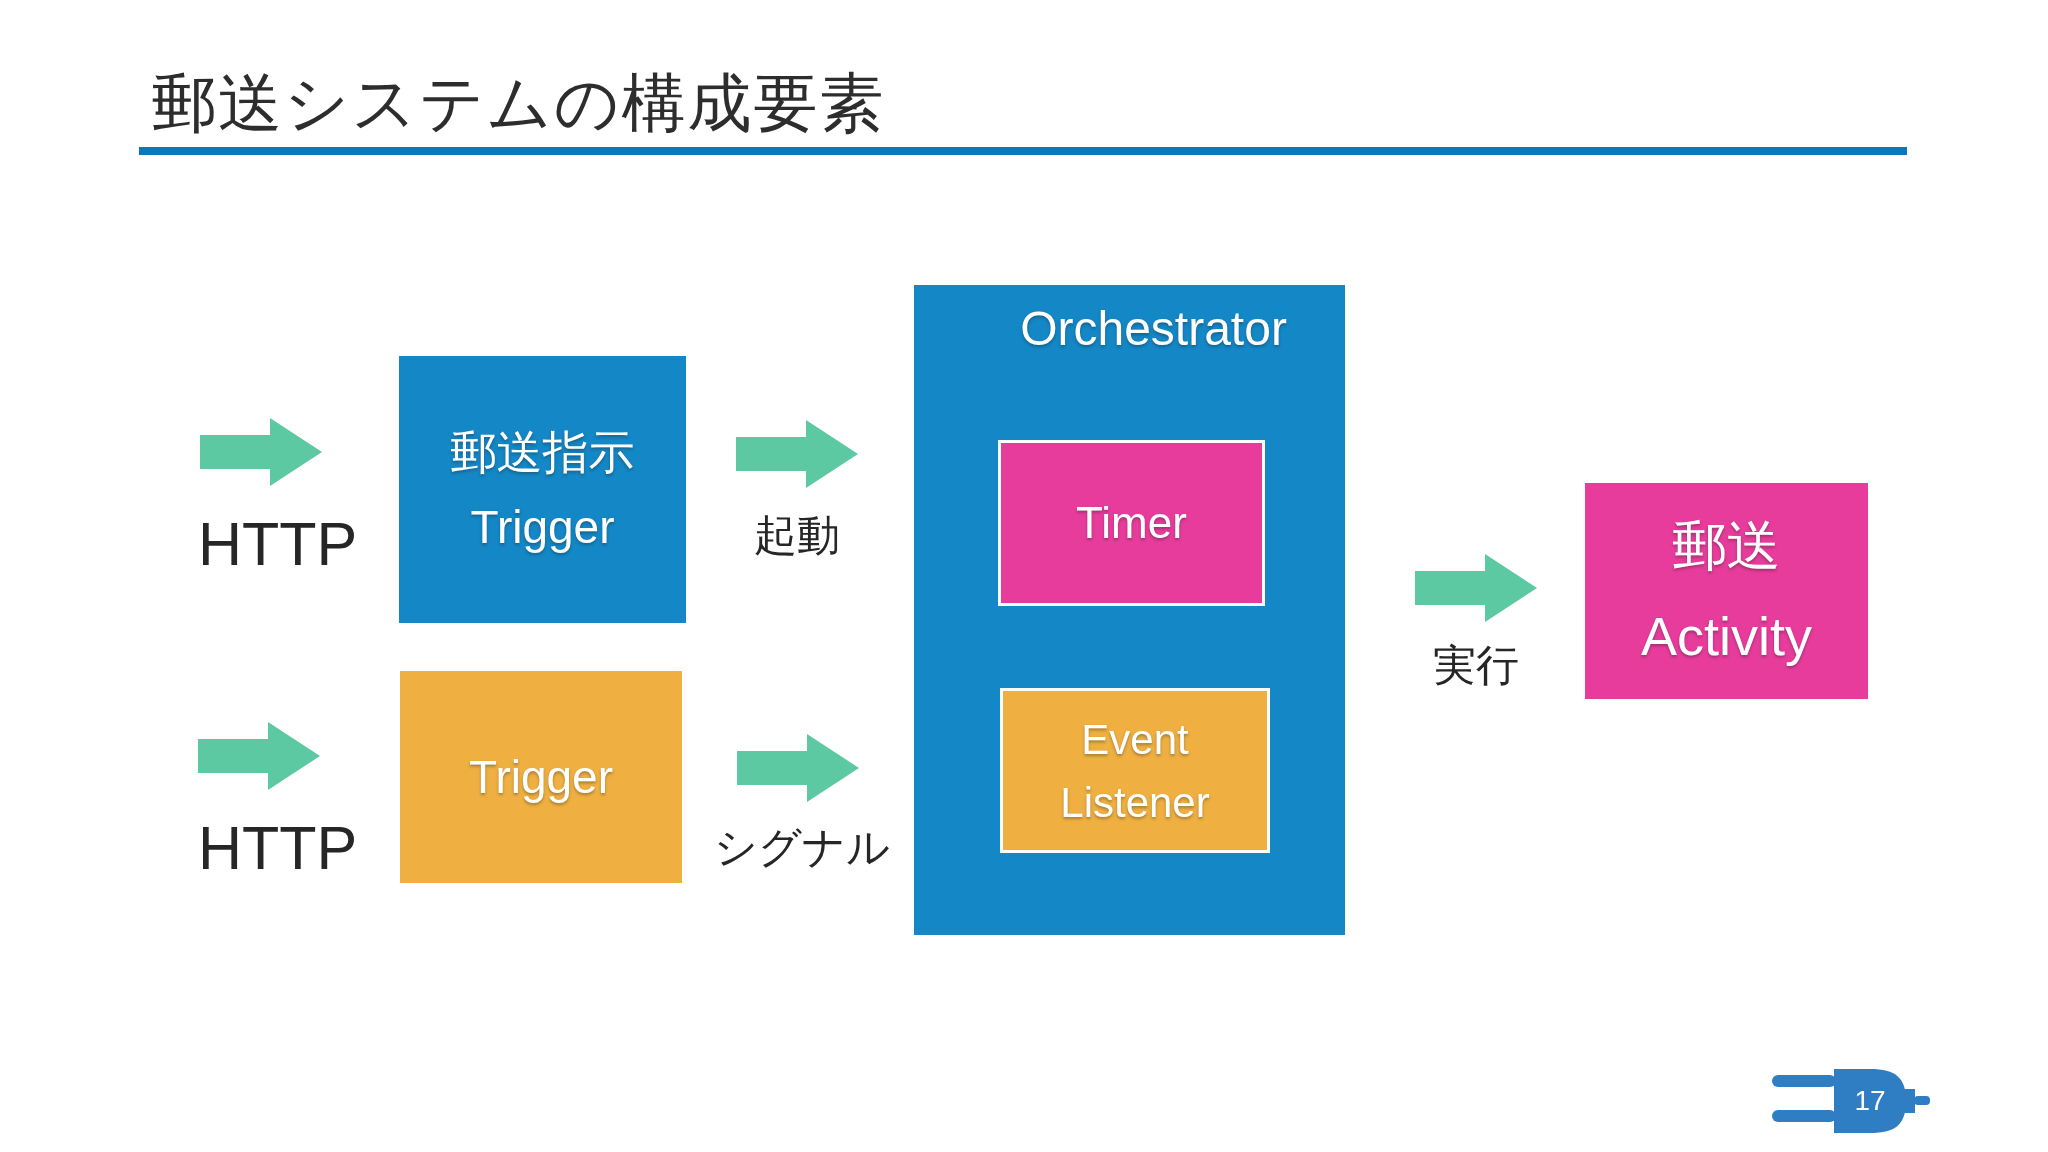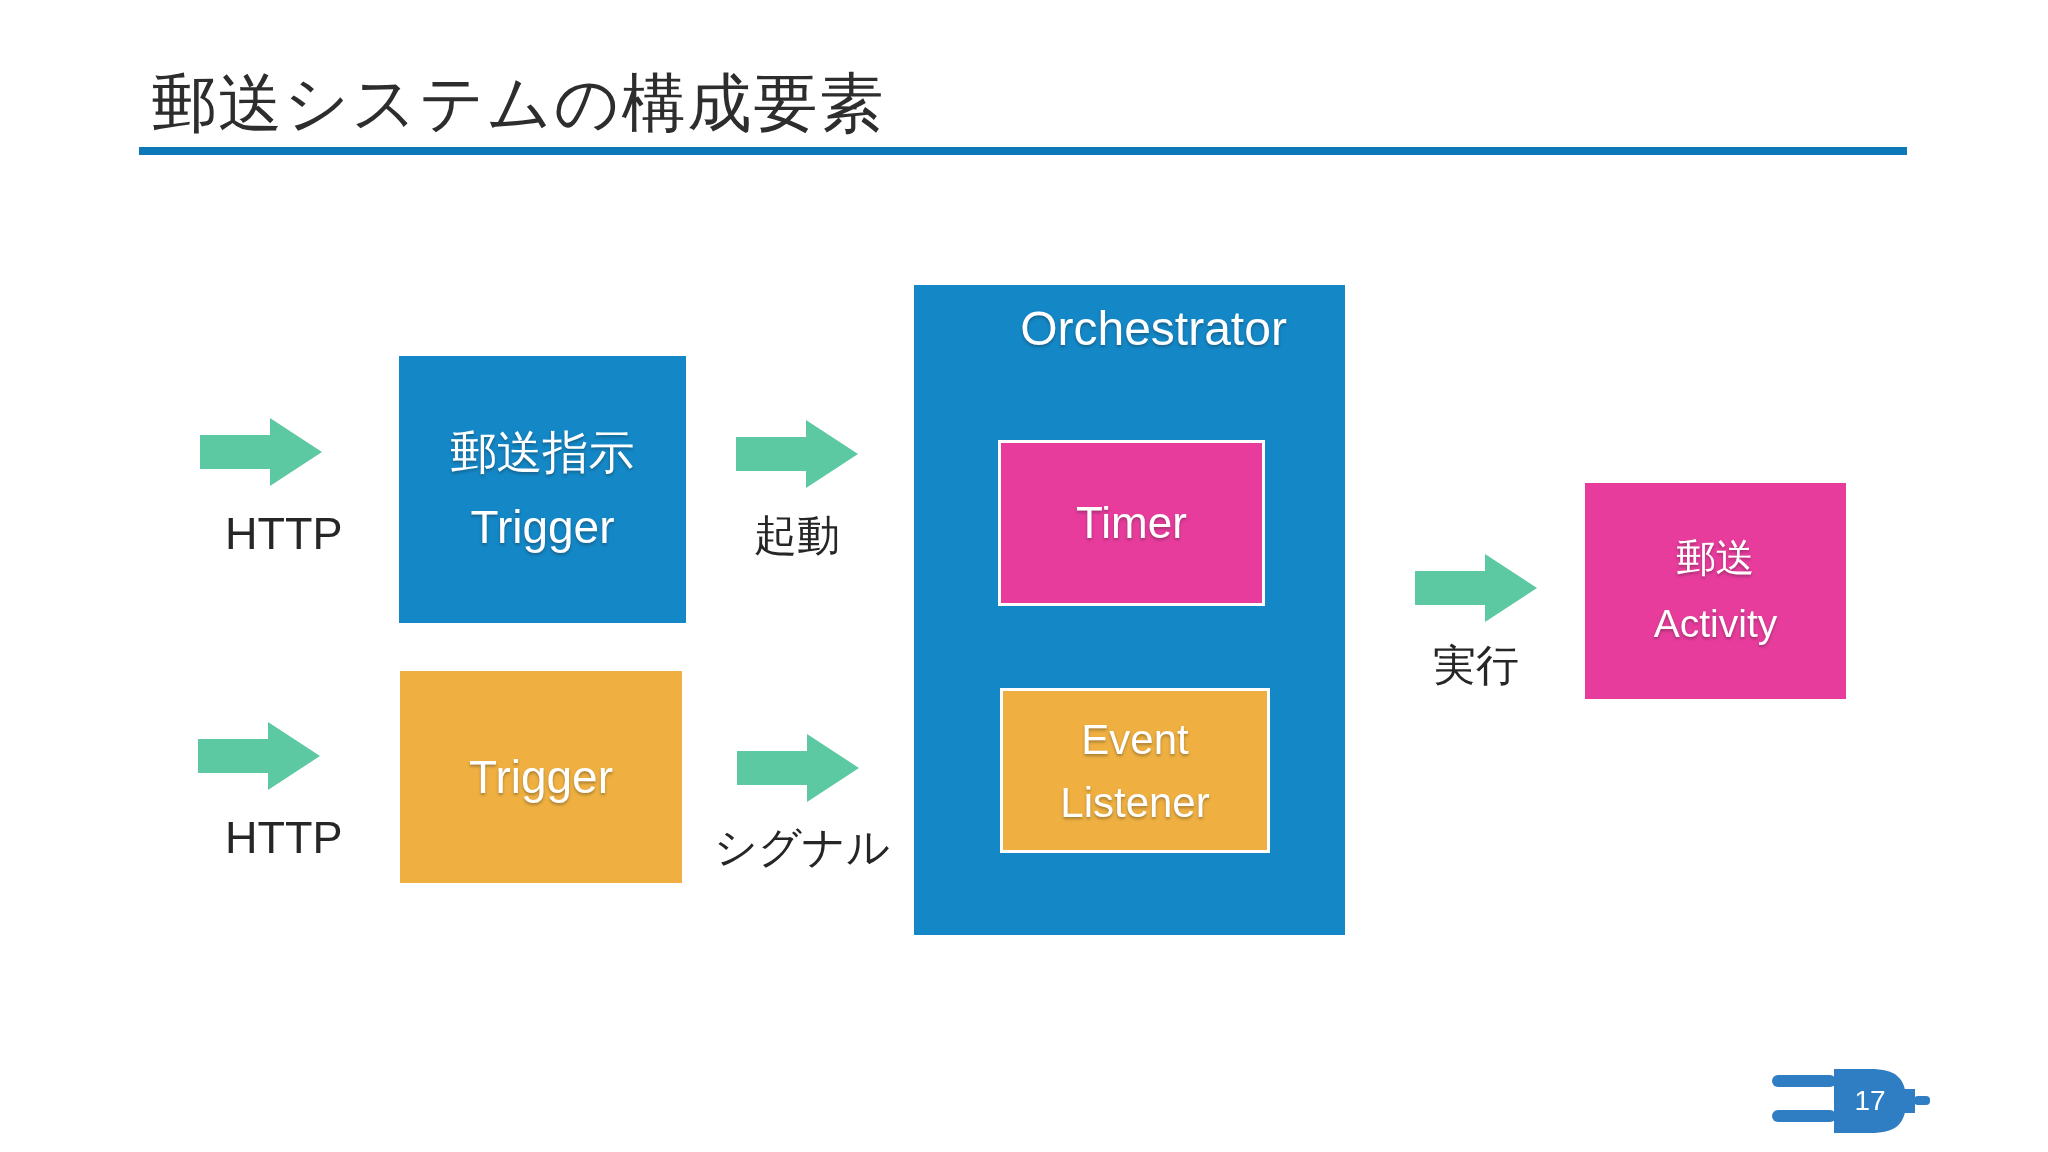--- a/index.html
+++ b/index.html
@@ -29,40 +29,40 @@
     width: 1768px;
     height: 8px;
     background: #0d78b8;
   }
   .arrow { position: absolute; width: 122px; height: 68px; }
   .flow-label {
     position: absolute;
     color: #262626;
     white-space: nowrap;
   }
-  .flow-label.latin { font-size: 45px; line-height: 1.25; margin-left: 27px; }
+  .flow-label.latin { font-size: 61px; line-height: 1.25; }
   .flow-label.cjk   { font-size: 43px; line-height: 1.3; }
   .center { text-align: center; }
   .box {
     position: absolute;
     display: flex;
     flex-direction: column;
     align-items: center;
     justify-content: center;
     color: #ffffff;
     text-align: center;
     text-shadow: 0 2px 3px rgba(30,30,30,0.35);
     box-sizing: border-box;
   }
   .bg-blue   { background: #1487c6; }
   .bg-pink   { background: #e73c9c; }
   .bg-orange { background: #efb041; }
   .box-mail-trigger   { left: 399px;  top: 356px; width: 287px; height: 267px; font-size: 46px; line-height: 1.62; }
   .box-cancel-trigger { left: 400px;  top: 671px; width: 282px; height: 212px; font-size: 46px; line-height: 1.62; }
-  .box-activity       { left: 1585px; top: 483px; width: 261px; height: 216px; font-size: 39px; line-height: 1.68; }
+  .box-activity       { left: 1585px; top: 483px; width: 283px; height: 216px; font-size: 54px; line-height: 1.68; }
   .box-orchestrator {
     position: absolute;
     left: 914px; top: 285px; width: 431px; height: 650px;
   }
   .orchestrator-title {
     position: absolute;
     left: 0; top: 16px; width: 100%;
     text-align: center;
     color: #ffffff;
     font-size: 48px;

